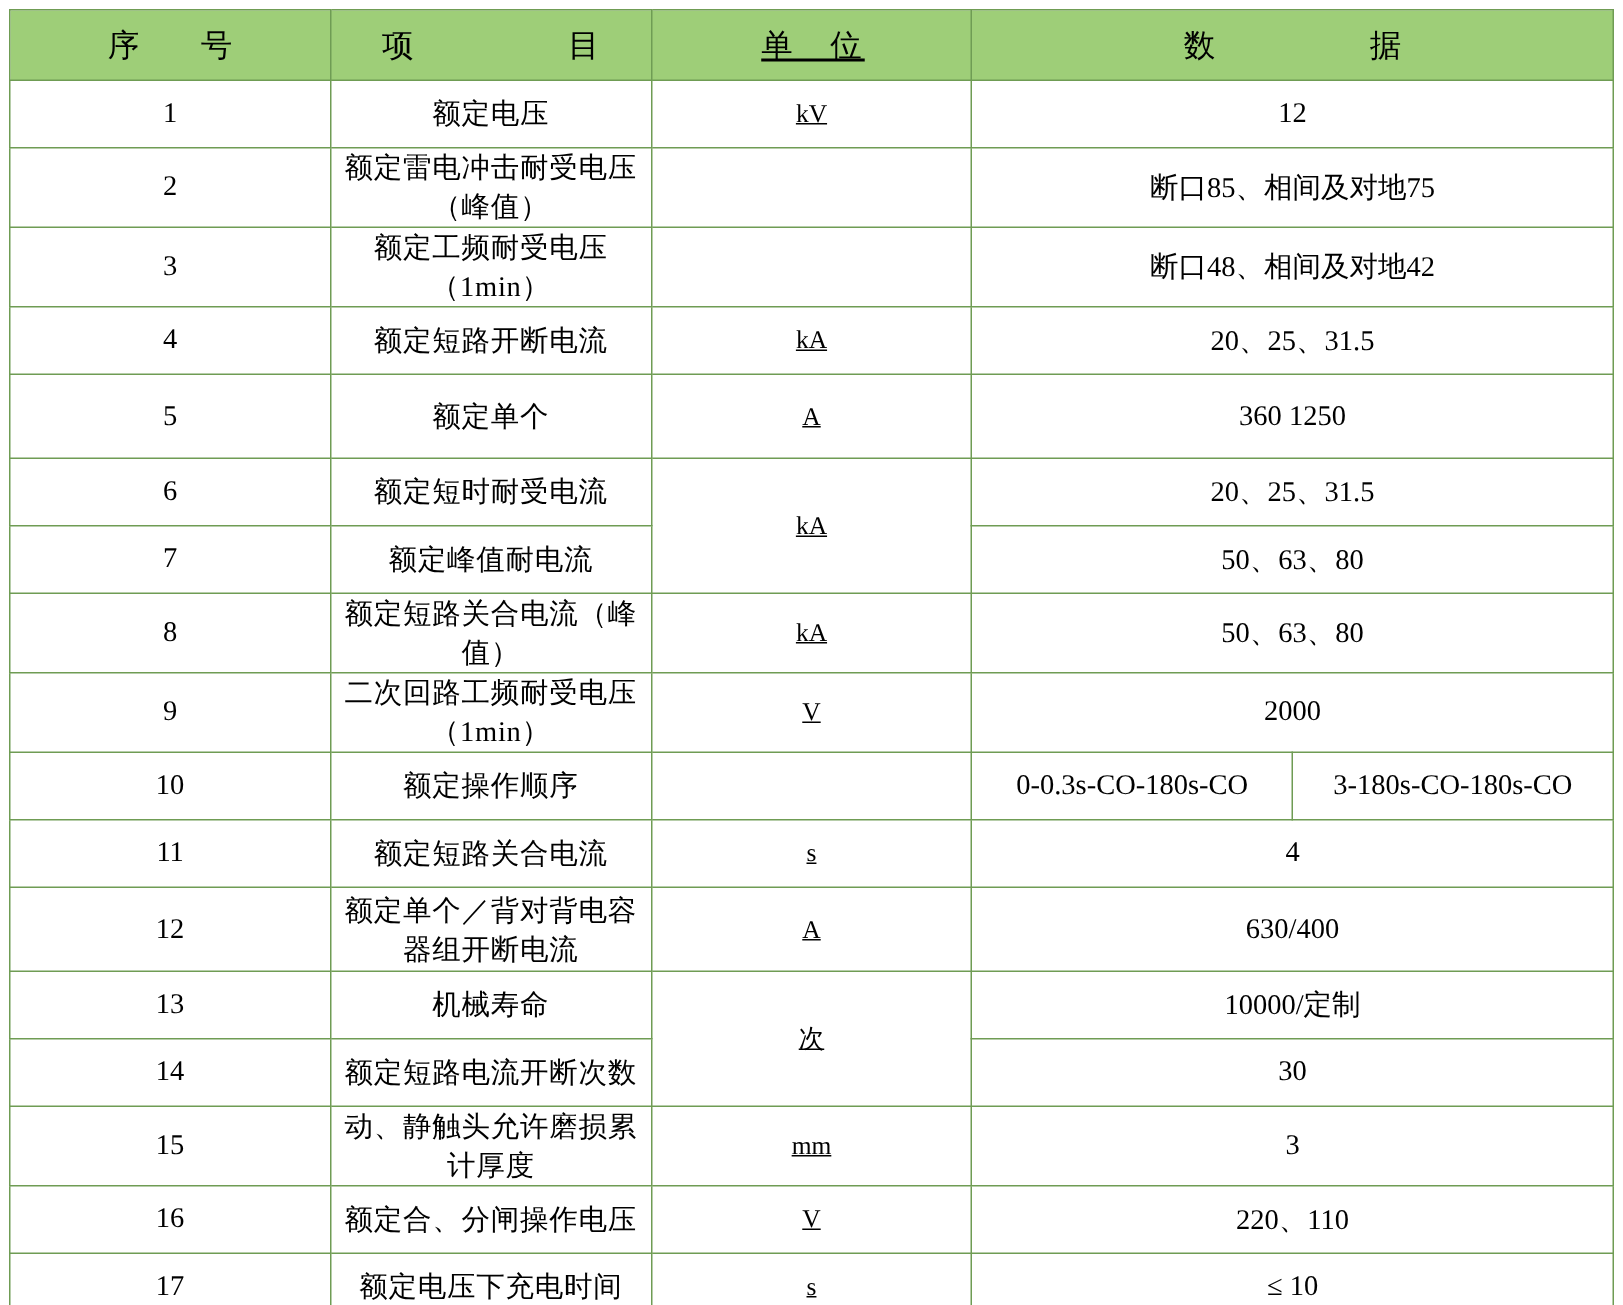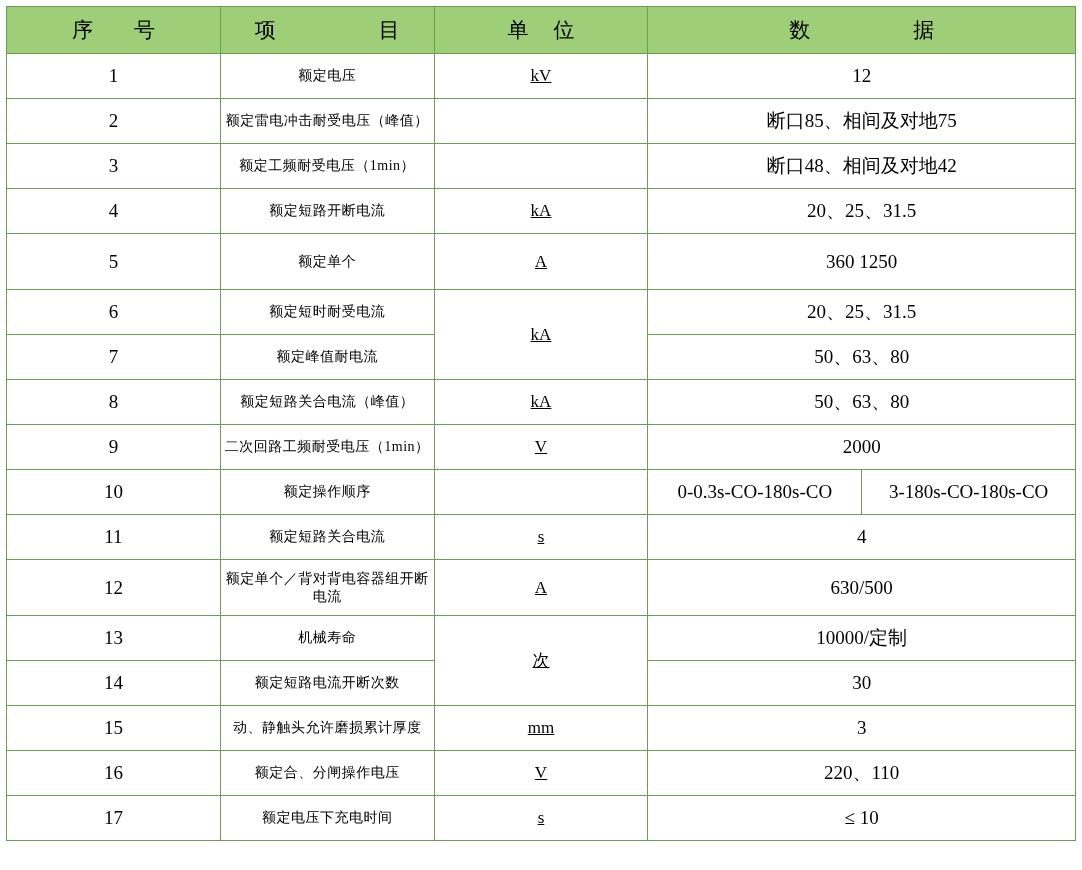--- a/index.html
+++ b/index.html
@@ -36,27 +36,28 @@
     background: #9ece78;
     height: 46px;
     font-size: 21px;
     letter-spacing: 10px;
     text-indent: 10px;
     color: #000;
   }
   thead th.tight {
     letter-spacing: 2px;
     text-indent: 2px;
+    text-decoration: underline;
   }
   tbody td {
     height: 44px;
     font-size: 19px;
   }
   td.col-no { width: 70px; font-size: 19px; }
-  td.col-item { width: 360px; font-size: 14px; letter-spacing: 0.5px; }
+  td.col-item { width: 360px; font-size: 19px; letter-spacing: 0.5px; }
   td.col-unit { width: 70px; font-size: 17px; text-decoration: underline; }
   td.col-data { font-size: 19px; }
   td.col-data.split { width: 285px; }
   .bold30 { font-weight: bold; font-size: 20px; }
   .tall { height: 56px; }
   .small-item { font-size: 18px; letter-spacing: 0px; }
 </style>
 </head>
 <body>
 
@@ -146,21 +147,21 @@
         <td class="col-no">11</td>
         <td class="col-item">额定短路关合电流</td>
         <td class="col-unit">s</td>
         <td class="col-data" colspan="2">4</td>
       </tr>
 
       <tr class="tall">
         <td class="col-no">12</td>
         <td class="col-item small-item">额定单个／背对背电容器组开断电流</td>
         <td class="col-unit">A</td>
-        <td class="col-data" colspan="2">630/500</td>
+        <td class="col-data" colspan="2">630/400</td>
       </tr>
 
       <tr>
         <td class="col-no">13</td>
         <td class="col-item">机械寿命</td>
         <td class="col-unit" rowspan="2">次</td>
         <td class="col-data" colspan="2">10000/定制</td>
       </tr>
 
       <tr>

